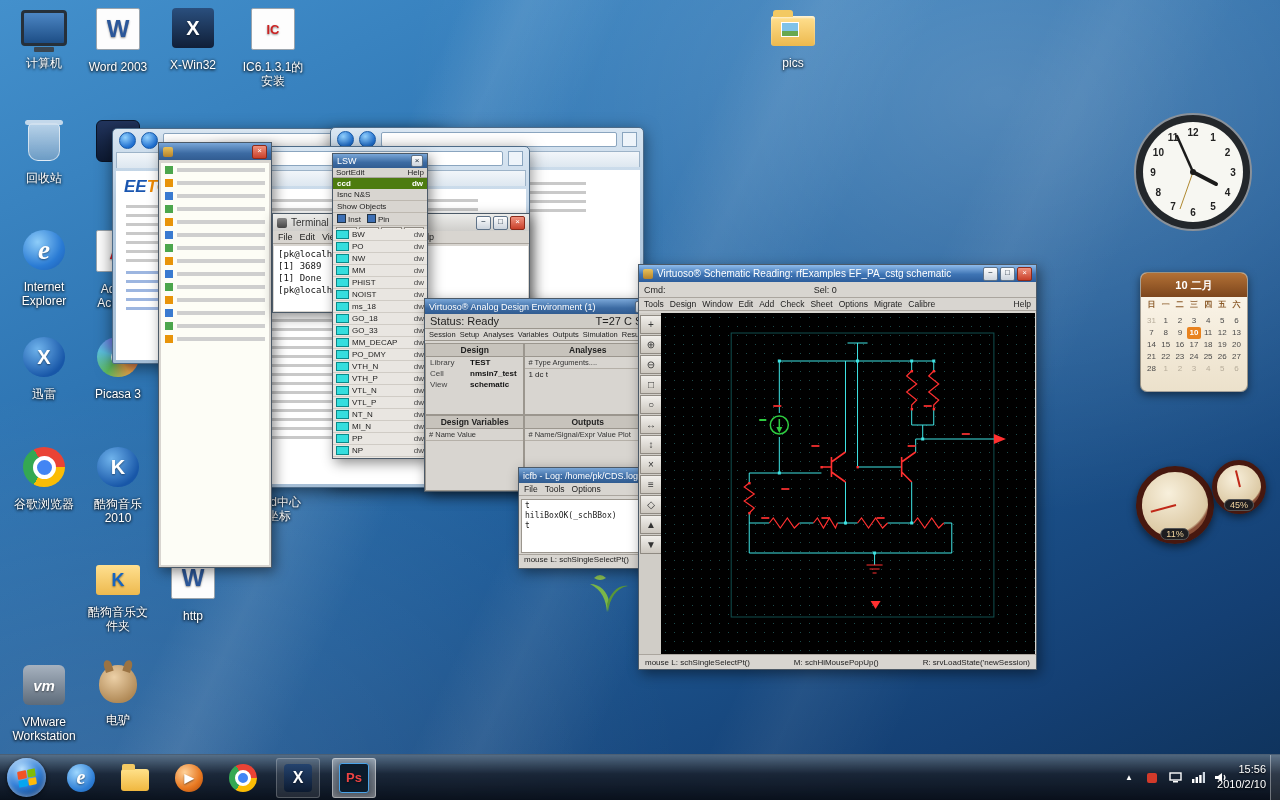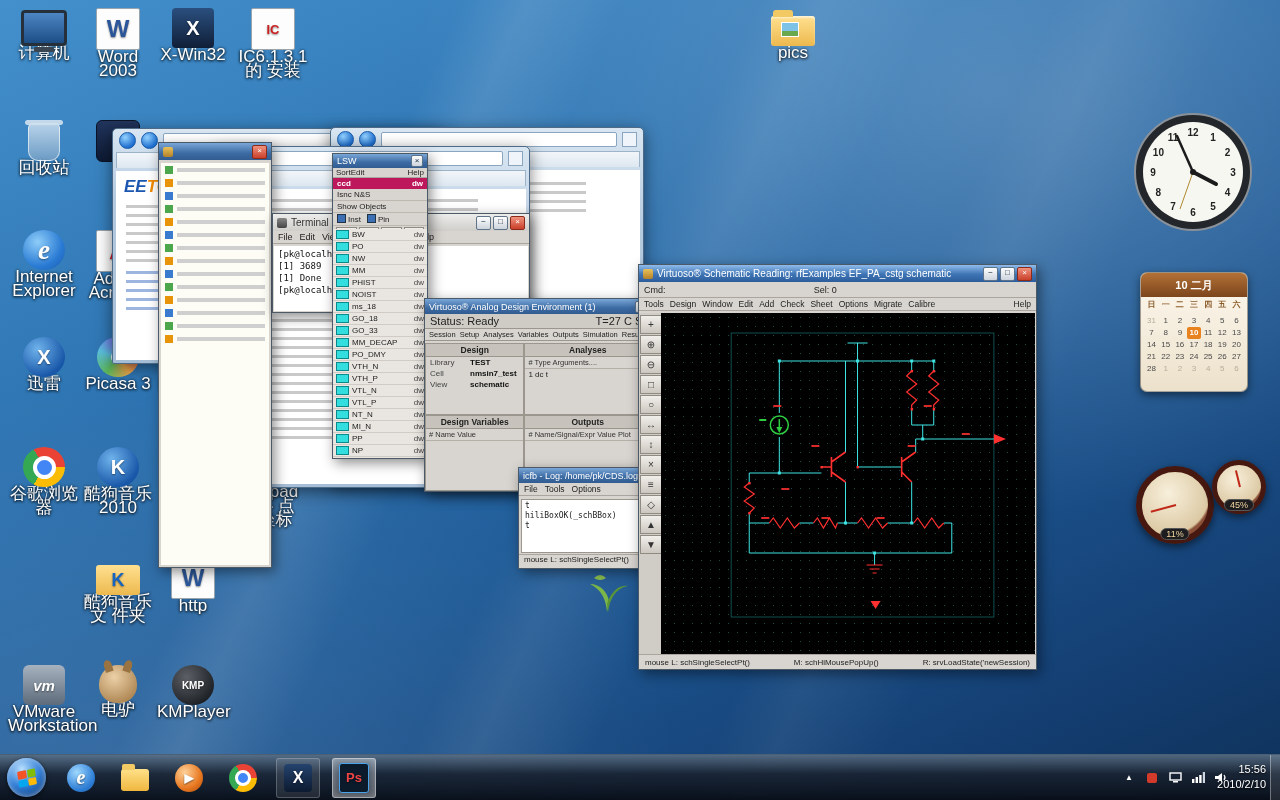--- a/index.html
+++ b/index.html
@@ -11,21 +11,21 @@
       linear-gradient(155deg,#4390cc 0%,#2f76b4 30%,#1f5b97 58%,#143f73 85%,#0e3158 100%);}
   #stage::before{content:"";position:absolute;inset:0;pointer-events:none;
     background:
       linear-gradient(115deg, transparent 28%, rgba(255,255,255,.10) 32%, transparent 38%),
       linear-gradient(115deg, transparent 46%, rgba(255,255,255,.08) 50%, transparent 57%),
       linear-gradient(115deg, transparent 64%, rgba(255,255,255,.06) 68%, transparent 75%);}
   
   .dicon{position:absolute;width:72px;text-align:center;cursor:default;}
   .art{width:42px;height:40px;margin:0 auto;position:relative;display:flex;align-items:center;justify-content:center;border-radius:6px;}
   .glyph{font-weight:bold;color:#fff;font-size:20px;text-shadow:0 1px 2px rgba(0,0,0,.45);}
-  .lbl{margin-top:0;font-size:17px;line-height:14px;color:#fff;text-shadow:0 1px 3px rgba(0,0,0,.95),0 0 3px rgba(0,0,0,.6);}
+  .lbl{margin-top:10px;font-size:12px;line-height:14px;color:#fff;text-shadow:0 1px 3px rgba(0,0,0,.95),0 0 3px rgba(0,0,0,.6);}
   .art-computer{background:linear-gradient(#4c86c4,#1d4e86);border:3px solid #26303a;border-radius:4px;height:30px;width:40px;margin-top:2px;}
   .art-computer::after{content:"";position:absolute;left:50%;bottom:-9px;width:20px;height:5px;background:#3a4651;transform:translateX(-50%);border-radius:1px;}
   .art-word,.art-setup,.art-acrobat,.art-httpdoc{background:#fdfdfd;border:1px solid #9aa4ad;border-radius:2px;}
   .art-word .glyph,.art-httpdoc .glyph{color:#2b579a;font-size:24px;}
   .art-setup .glyph{color:#cc2222;font-size:13px;}
   .art-acrobat .glyph{color:#d11f2f;font-size:24px;}
   .art-xwin{background:linear-gradient(#2a4f7e,#101f38);border-radius:4px;}
   .art-folder{background:linear-gradient(#ffe090,#edb94e);border-radius:3px;height:30px;width:44px;margin-top:8px;box-shadow:inset 0 2px 2px rgba(255,255,255,.6);}
   .art-folder::before{content:"";position:absolute;top:-6px;left:2px;width:20px;height:7px;background:#f3c963;border-radius:3px 3px 0 0;}
   .art-pics::after{content:"";position:absolute;left:10px;top:6px;width:16px;height:13px;background:linear-gradient(#7fc2e8 60%,#6aa84f 60%);border:1px solid #fff;}
@@ -78,21 +78,21 @@
   .eetop .ee{color:#1a56b0;}
   .eetop .top{color:#f08a00;}
   .bkrow{display:flex;align-items:center;gap:4px;height:13px;padding:0 4px;}
   .bkrow i{width:8px;height:8px;background:#e8940a;flex:0 0 auto;}
   .bkrow:nth-child(3n) i{background:#3a7bd0;}
   .bkrow:nth-child(3n+1) i{background:#4ca64c;}
   .bkrow b{flex:1;height:4px;background:#cfcfcf;}
   
   .term-body{background:#fff;font-family:"DejaVu Sans Mono",monospace;font-size:9px;color:#111;padding:2px 4px;line-height:12px;}
   
-  .lsw-sel{display:flex;justify-content:space-between;padding:1px 4px;background:#be185d;color:#fff;font-weight:bold;}
+  .lsw-sel{display:flex;justify-content:space-between;padding:1px 4px;background:#4d7c0f;color:#fff;font-weight:bold;}
   .lsw-line{padding:1px 4px;border-bottom:1px solid #bdb8b0;}
   .lsw-togglerow{display:flex;gap:6px;padding:1px 4px;border-bottom:1px solid #bdb8b0;}
   .chk{display:inline-block;width:7px;height:7px;background:#3d6fb4;border:1px solid #234;margin-right:2px;vertical-align:-1px;}
   .lsw-btns{display:flex;gap:2px;padding:1px 3px;border-bottom:1px solid #bdb8b0;}
   .lsw-btn{flex:1;text-align:center;background:linear-gradient(#f2f0ec,#cfcac2);border:1px solid #8f8a82;font-size:8px;}
   .lswrow{display:flex;align-items:center;gap:3px;padding:0 3px;height:11px;background:#e9e6e1;border-bottom:1px solid #d0ccc5;font-size:8px;}
   .lswrow .sw{width:11px;height:7px;background:#35dede;border:1px solid #0a8a8a;flex:0 0 auto;}
   .lswrow b{margin-left:auto;font-weight:normal;color:#444;}
   
   .ade-status{display:flex;justify-content:space-between;padding:1px 5px;background:#cfccc6;border-bottom:1px solid #9b968e;font-size:11px;}
@@ -261,26 +261,20 @@
   <div class="dicon" style="left:8px;top:665px">
     <div class="art art-vmware">
         <span class="glyph">vm</span>
       </div>
     <div class="lbl">VMware Workstation</div>
   </div>
   <div class="dicon" style="left:82px;top:665px">
     <div class="art art-emule"></div>
     <div class="lbl">电驴</div>
   </div>
-  <div class="dicon" style="left:157px;top:665px">
-    <div class="art art-kmplayer">
-        <span class="glyph">KMP</span>
-      </div>
-    <div class="lbl">KMPlayer</div>
-  </div>
 
   <svg class="sprout" width="70" height="55" viewBox="0 0 70 55">
     <path d="M35 52 C34 40 30 30 18 24 C28 24 36 32 37 42 Z" fill="#7ab648"></path>
     <path d="M36 52 C38 38 44 28 56 26 C46 24 38 34 35 44 Z" fill="#5a9638"></path>
     <path d="M22 18 q6 -6 12 0 q-6 4 -12 0" fill="#8cc152"></path>
   </svg>
 
   <div class="w7" style="left:112px;top:128px;width:330px;height:234px;z-index:10">
     <div class="bar">
       <div class="navbtn"></div>

